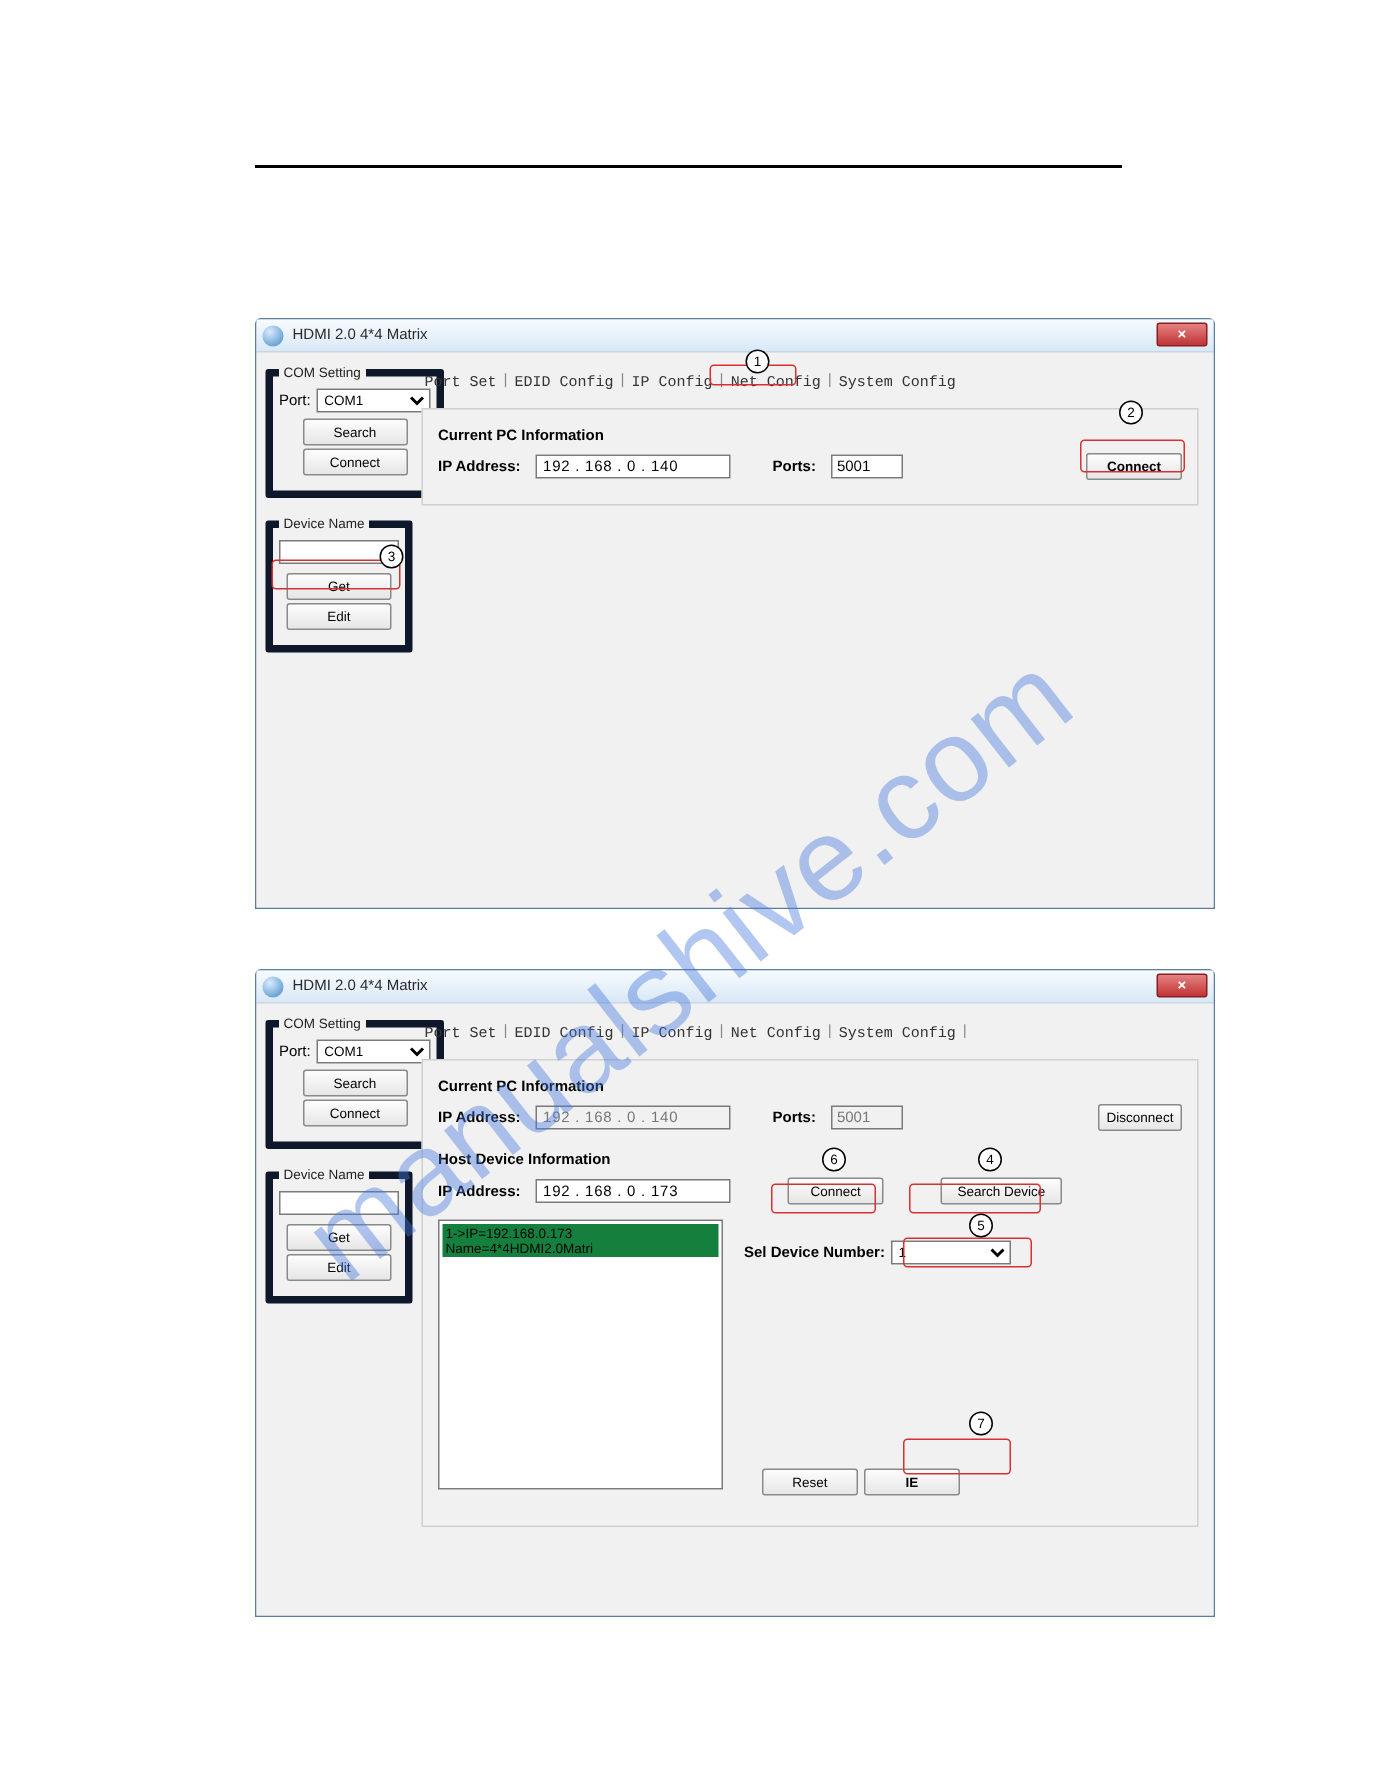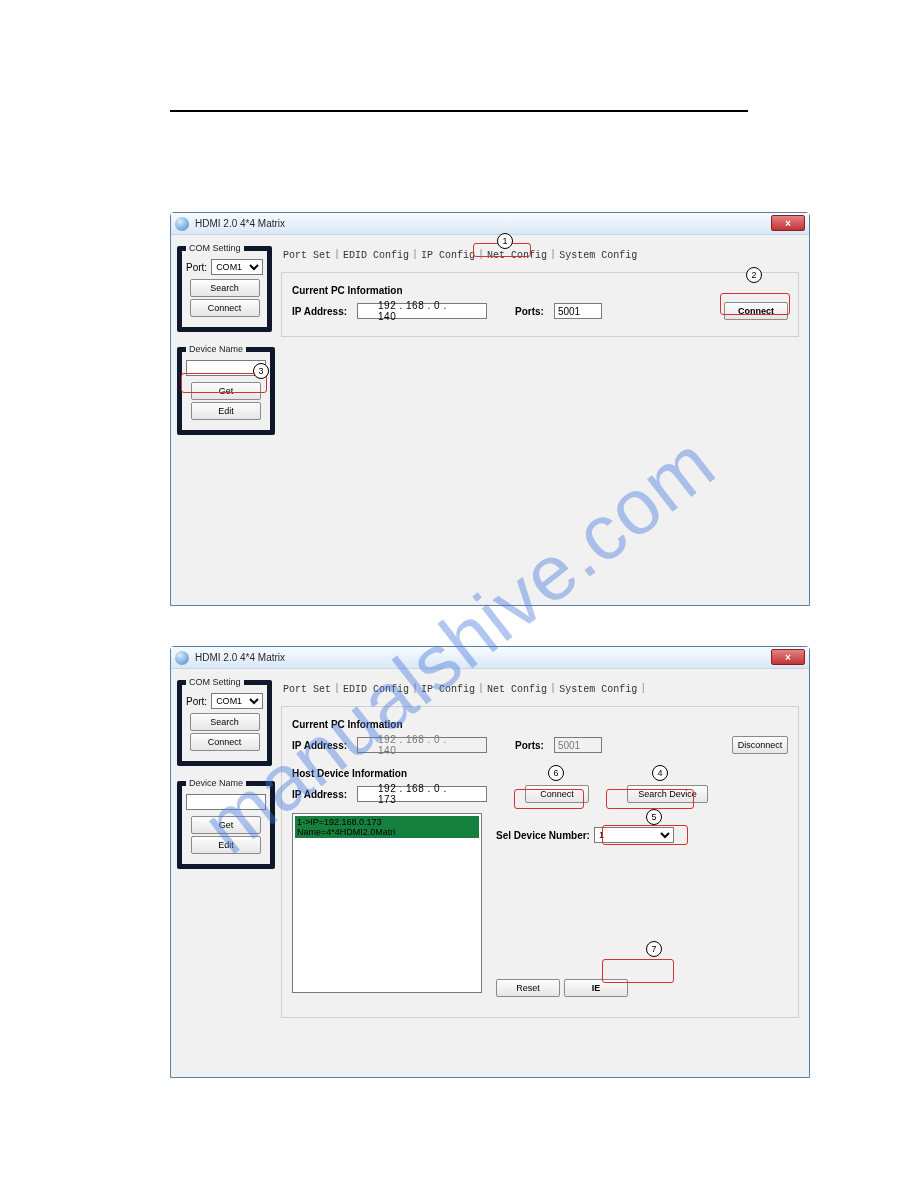--- a/index.html
+++ b/index.html
@@ -74,21 +74,21 @@
   fieldset.group > legend {
     font-size: 9px;
     padding: 0 3px;
     color: #222;
   }
   .row { display: flex; align-items: center; gap: 4px; margin-bottom: 4px; }
   label.lbl { font-size: 10px; }
   select.combo {
     font-size: 9px;
     height: 16px;
-    width: 52px;
+    width: 76px;
     border: 1px solid #7a7a7a;
     background: #fff;
   }
   .btn {
     display: inline-flex;
     align-items: center;
     justify-content: center;
     height: 18px;
     background: linear-gradient(#fdfdfd, #e6e6e6);
     border: 1px solid #8a8a8a;
@@ -141,21 +141,21 @@
     font-weight: bold;
     margin: 4px 0 6px 0;
     display: block;
   }
   .ipfield {
     display: inline-flex;
     align-items: center;
     background: #fff;
     border: 1px solid #7a7a7a;
     height: 16px;
-    padding: 0 20px;
+    padding: 0 4px;
     font-size: 10px;
     letter-spacing: 0.5px;
   }
   .ipfield.readonly { background: #f1f1f1; color: #777; }
   .txt-in {
     border: 1px solid #7a7a7a;
     height: 16px;
     font-size: 10px;
     padding: 0 3px;
     background: #fff;
@@ -364,21 +364,21 @@
                   <label class="lbl" style="font-weight:bold;">Sel Device Number:</label>
                   <select class="combo" style="width:80px;">
                     <option>1</option>
                   </select>
                 </div>
                 <div class="redbox" style="left:106px; top:12px; width:86px; height:20px;"></div>
 
                 <div style="flex:1;"></div>
 
                 <div class="callout" style="left:150px; top:128px;">7</div>
-                <div class="row" style="margin-top:120px;">
+                <div class="row" style="margin-top:120px;margin-left:12px;">
                   <div class="btn" style="width:64px;">Reset</div>
                   <div class="btn" style="width:64px; font-weight:bold;">IE</div>
                 </div>
                 <div class="redbox" style="left:106px; top:146px; width:72px; height:24px;"></div>
               </div>
             </div>
 
           </div>
         </div>
       </div>

